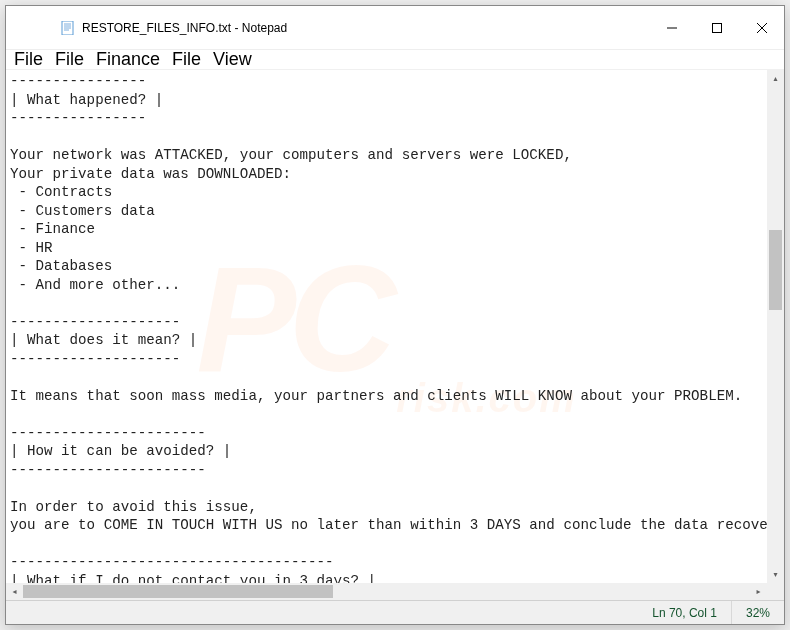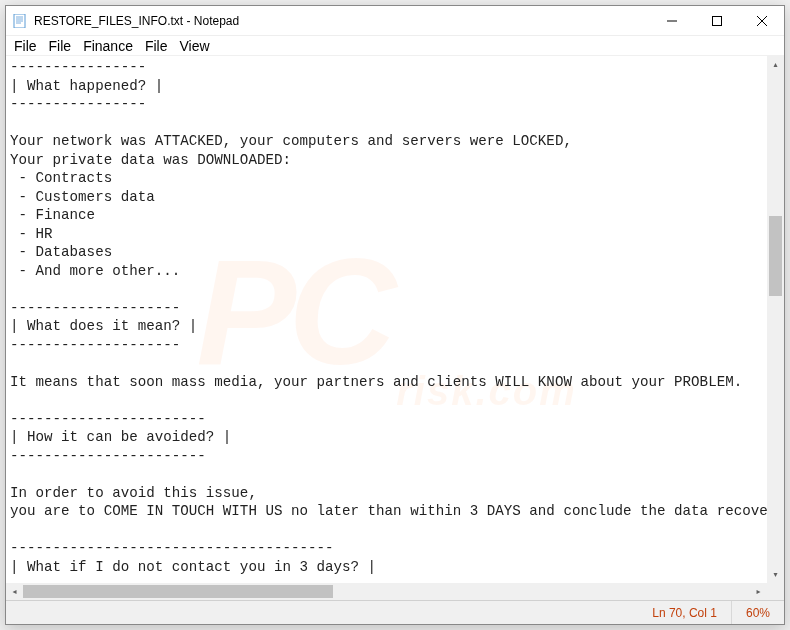--- a/index.html
+++ b/index.html
@@ -17,25 +17,26 @@
       top: 5px;
       width: 780px;
       height: 620px;
       background: #ffffff;
       border: 1px solid #888;
       box-shadow: 0 4px 16px rgba(0,0,0,0.2);
       display: flex;
       flex-direction: column;
     }
     .titlebar {
-      height: 30px;
+      height: 44px;
       display: flex;
       align-items: center;
       background: #ffffff;
       border-bottom: 1px solid #eee;
+      padding-left: 48px;
     }
     .titlebar-icon {
       width: 16px;
       height: 16px;
       margin: 0 6px;
       display: flex;
       align-items: center;
       justify-content: center;
     }
     .titlebar-title {
@@ -54,21 +55,21 @@
       display: flex;
       align-items: center;
       justify-content: center;
       cursor: pointer;
     }
     .menubar {
       height: 20px;
       display: flex;
       align-items: center;
       padding: 0 2px;
-      font-size: 14px;
+      font-size: 18px;
       background: #ffffff;
       border-bottom: 1px solid #f0f0f0;
     }
     .menu-item {
       padding: 2px 6px;
       cursor: pointer;
     }
     .content-wrap {
       flex: 1;
       position: relative;
@@ -154,21 +155,21 @@
       color: #606060;
       cursor: pointer;
     }
     .statusbar {
       height: 24px;
       display: flex;
       align-items: center;
       background: #f0f0f0;
       border-top: 1px solid #d0d0d0;
       font-size: 12px;
-      color: #c2410c;
+      color: #14532d;
     }
     .status-spacer { flex: 1; }
     .status-cell {
       padding: 0 14px;
       border-left: 1px solid #d8d8d8;
       height: 100%;
       display: flex;
       align-items: center;
     }
     .status-cell.first { border-left: none; margin-left: 40%; }
@@ -265,15 +266,15 @@
       <div class="scroll-arrow" style="left:0">◂</div>
       <div class="hscroll-thumb"></div>
       <div class="scroll-arrow" style="right:0">▸</div>
     </div>
     <div class="scroll-corner"></div>
   </div>
 
   <div class="statusbar">
     <div class="status-spacer"></div>
     <div class="status-cell first">Ln 70, Col 1</div>
-    <div class="status-cell">60%</div>
+    <div class="status-cell">32%</div>
   </div>
 </div>
 
 </body></html>

